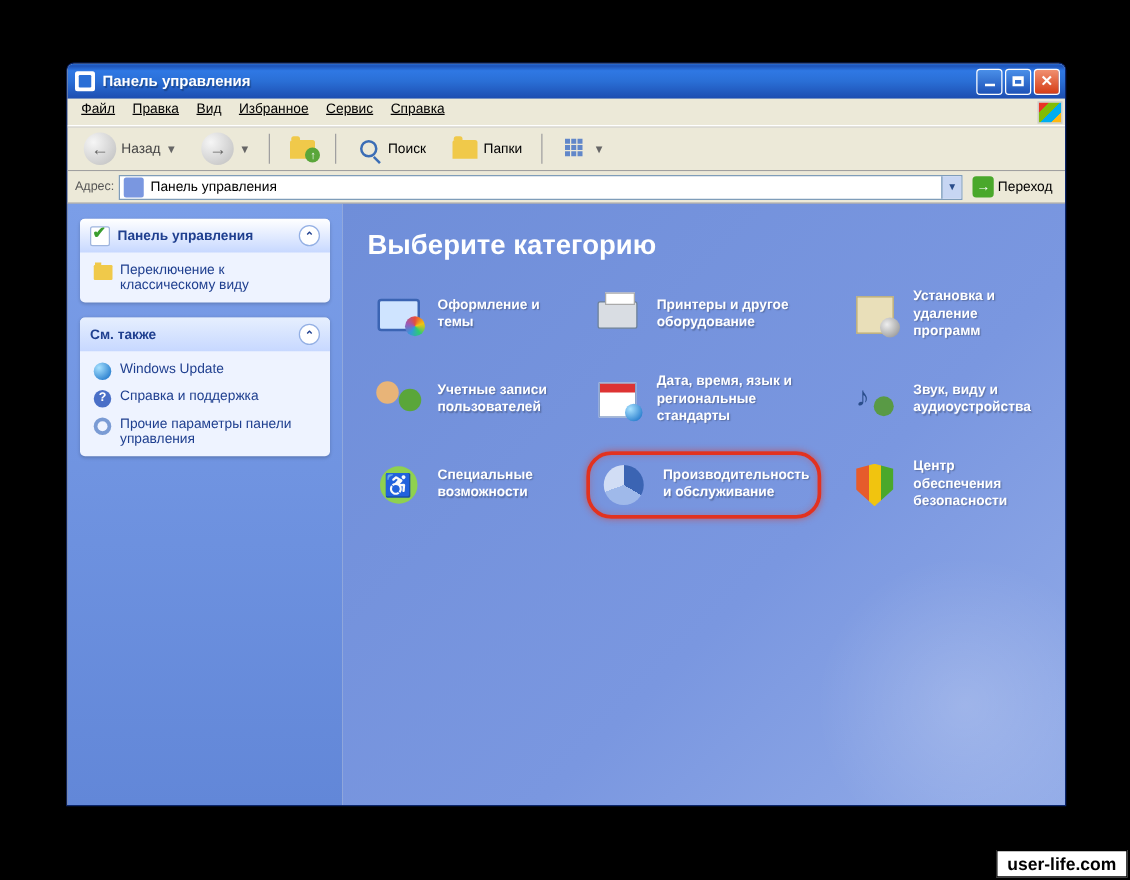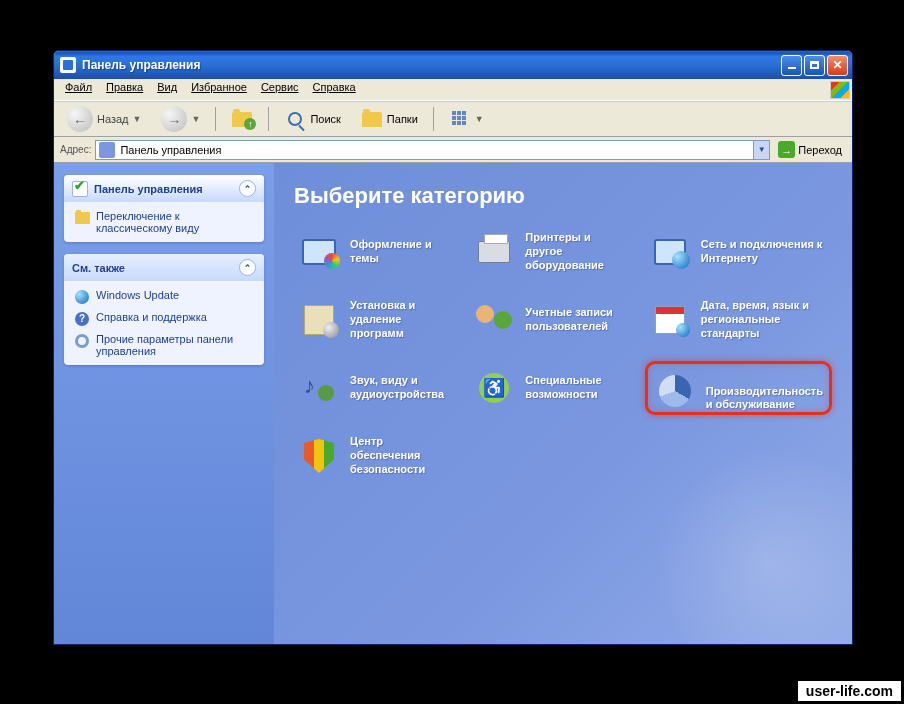--- a/index.html
+++ b/index.html
@@ -72,21 +72,21 @@
   .chk-ico{width:16px;height:16px;background:#fff;border:1px solid #9fb5de;border-radius:2px;position:relative;}
   .chk-ico::after{content:"✔";position:absolute;left:1px;top:-4px;color:#3a9e2e;font-size:13px;font-weight:bold;}
   .folder-small{width:15px;height:12px;background:#f0c94a;border-radius:1px;position:relative;}
   .folder-small::before{content:"";position:absolute;top:-2px;left:1px;width:5px;height:2px;background:#f0c94a;}
   
   .mainarea { flex:1; background:linear-gradient(135deg,#6f8ed9 0%,#7a97e0 60%,#93ace8 100%); position:relative; padding:20px 20px; overflow:hidden; }
   .mainarea::after{content:"";position:absolute;right:-40px;bottom:-40px;width:240px;height:240px;background:radial-gradient(circle,rgba(255,255,255,.18),transparent 70%);}
   .main-heading { font-size:22px; color:#fff; font-weight:bold; margin-bottom:16px; font-family:Arial,sans-serif; }
   .cat-grid { display:grid; grid-template-columns: 1fr 1fr 1fr; column-gap:18px; row-gap:14px; }
   .cat-item { display:flex; align-items:center; gap:10px; color:#fff; font-size:11px; font-weight:bold; padding:6px 4px; border-radius:6px; position:relative; }
-  .cat-item.highlight { border:3px solid #e2321f; border-radius:10px; box-shadow:0 0 6px rgba(226,50,31,.6), inset 0 0 6px rgba(226,50,31,.3); padding:0 6px;align-items:flex-end; }
+  .cat-item.highlight { border:3px solid #e2321f; border-radius:20px; box-shadow:0 0 6px rgba(226,50,31,.6), inset 0 0 6px rgba(226,50,31,.3); padding:0 6px; }
   .cat-icon { width:42px; height:42px; flex-shrink:0; display:flex; align-items:center; justify-content:center; position:relative; }
   .cat-text { max-width:170px; line-height:1.25; text-shadow:1px 1px 1px rgba(0,0,0,.25); }
   
   .ico-monitor{width:34px;height:26px;background:#cfe4ff;border:2px solid #3b64b3;border-radius:3px;position:relative;}
   .ico-monitor::after{content:"";position:absolute;right:-6px;bottom:-6px;width:16px;height:16px;border-radius:50%;background:conic-gradient(#e74c3c,#f1c40f,#2ecc71,#3498db,#9b59b6,#e74c3c);}
   .ico-printer{width:32px;height:22px;background:#d9dde3;border:1px solid #6c8097;border-radius:2px;position:relative;}
   .ico-printer::before{content:"";position:absolute;top:-8px;left:5px;width:22px;height:8px;background:#fff;border:1px solid #aaa;}
   .ico-net {width:32px;height:26px;background:#cfe4ff;border:2px solid #3b64b3;border-radius:3px;position:relative;}
   .ico-net::after{content:"";position:absolute;right:-6px;bottom:-6px;width:18px;height:18px;border-radius:50%;background:radial-gradient(circle at 30% 30%,#a8e2ff,#0a66c2);}
   .ico-users{position:relative;width:36px;height:30px;}
@@ -257,26 +257,20 @@
           </div>
           <div class="cat-item">
             <div class="cat-icon">
                 <div class="ico-printer"></div>
               </div>
             <div class="cat-text">Принтеры и другое оборудование</div>
           </div>
 
           <div class="cat-item">
             <div class="cat-icon">
-                <div class="ico-net"></div>
-              </div>
-            <div class="cat-text">Сеть и подключения к Интернету</div>
-          </div>
-          <div class="cat-item">
-            <div class="cat-icon">
                 <div class="ico-install"></div>
               </div>
             <div class="cat-text">Установка и удаление программ</div>
           </div>
 
           <div class="cat-item">
             <div class="cat-icon">
                 <div class="ico-users">
                   <div class="u u1"></div>
                   <div class="u u2"></div>

